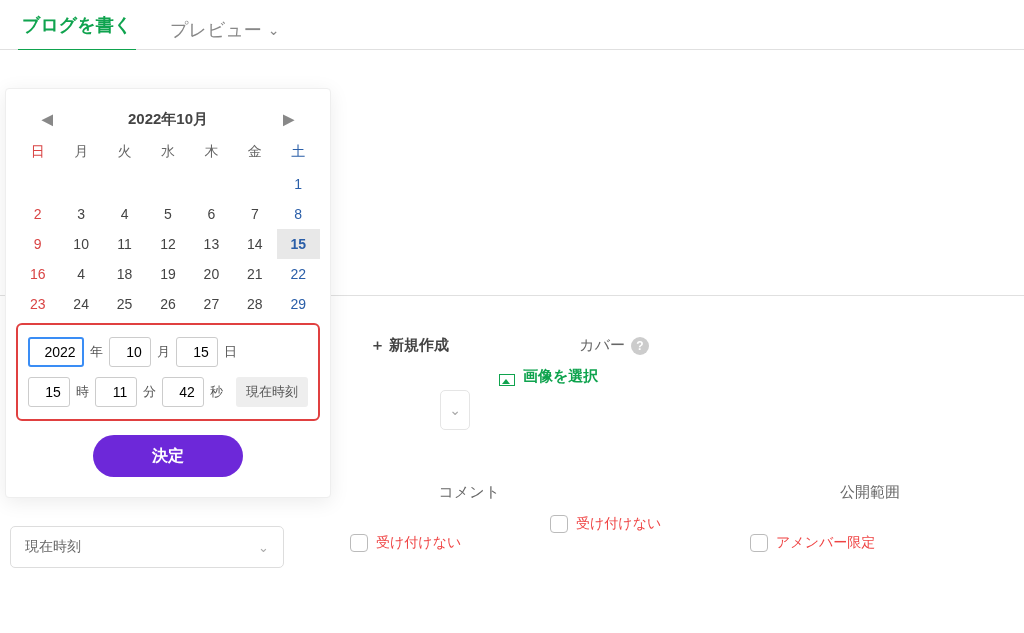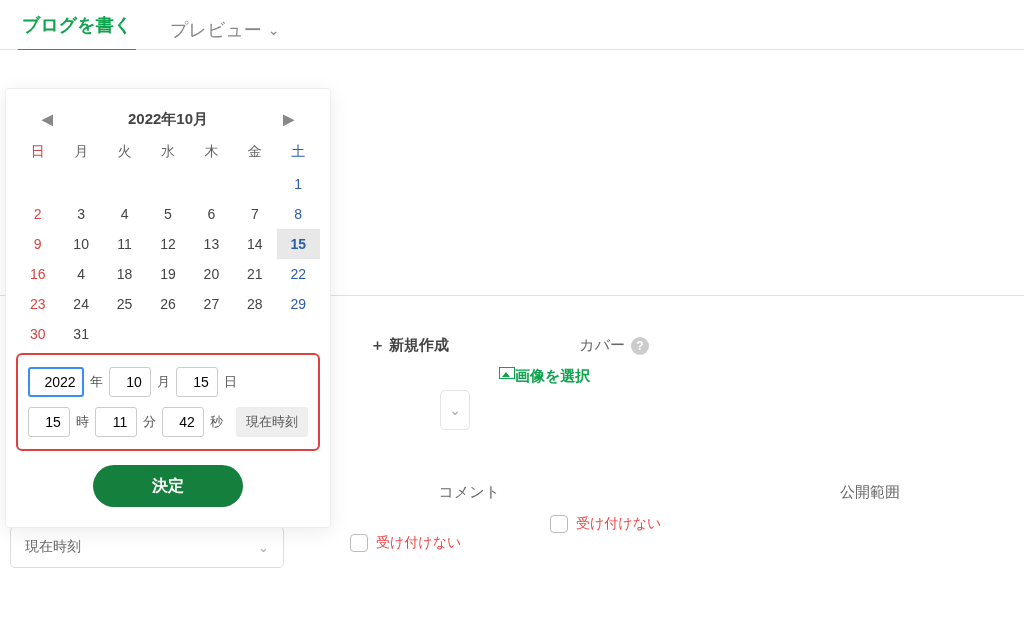--- a/index.html
+++ b/index.html
@@ -88,21 +88,21 @@
       border: 1.5px solid #bbb;
       border-radius: 4px;
       background:#fff;
     }
     .new-create {
       display:flex;align-items:center;gap:4px;
       color:#444;font-size:15px;font-weight:bold;
       margin-bottom:40px;
     }
     .cover-select {
-      display:flex;align-items:flex-start;
+      display:flex;align-items:flex-end;gap:8px;
       color:#0fa34e;font-weight:bold;font-size:15px;
     }
     .img-ic {
       width:16px;height:12px;border:1.5px solid #0fa34e;
       position:relative;
     }
     .img-ic::after{
       content:'';position:absolute;left:2px;bottom:1px;
       border-bottom:5px solid #0fa34e;
       border-left:4px solid transparent;
@@ -164,21 +164,21 @@
     .num-in.year { width:56px; border:2px solid #3a8df5; }
     .num-in.w2 { width:42px; }
     .unit { font-size:13px; color:#555; }
     .btn-now {
       background:#eee;border:none;border-radius:3px;
       padding:6px 10px;font-size:13px;color:#555;cursor:pointer;
       margin-left:auto;
     }
     .btn-ok {
       display:block;margin:14px auto 0 auto;
-      background:#15803d;color:#fff;border:none;
+      background:#6d28d9;color:#fff;border:none;
       border-radius:22px; width:150px;height:42px;
       font-size:16px;cursor:pointer;font-weight:bold;
     }
     
     
     .time-select {
       position:absolute;
       top:526px; left:10px;
       border:1px solid #ddd;border-radius:5px;
       width:274px;height:42px;
@@ -238,20 +238,24 @@
       </div>
     </div>
     <div class="opt-group">
       <div class="checkbox-row">
         <div class="checkbox"></div>
         <span>受け付けない</span>
       </div>
     </div>
     <div class="opt-group">
       <div class="opt-label">公開範囲</div>
+      <div class="checkbox-row">
+        <div class="checkbox"></div>
+        <span>アメンバー限定</span>
+      </div>
     </div>
   </div>
 </div>
 
 <div class="hidden-chev-box">⌄</div>
 
 <div class="cal-popup">
   <div class="cal-header">
     <span class="cal-nav">◀</span>
     <span>2022年10月</span>
@@ -308,29 +312,20 @@
         </tr>
         <tr>
           <td class="sun">23</td>
           <td>24</td>
           <td>25</td>
           <td>26</td>
           <td>27</td>
           <td>28</td>
           <td class="sat">29</td>
         </tr>
-        <tr>
-          <td class="sun">30</td>
-          <td>31</td>
-          <td></td>
-          <td></td>
-          <td></td>
-          <td></td>
-          <td class="sat"></td>
-        </tr>
       </tbody>
   </table>
 
   <div class="time-box">
     <div class="time-row">
       <input class="num-in year" value="2022" style="">
       <span class="unit">年</span>
       <input class="num-in w2" value="10" style="">
       <span class="unit">月</span>
       <input class="num-in w2" value="15" style="">

